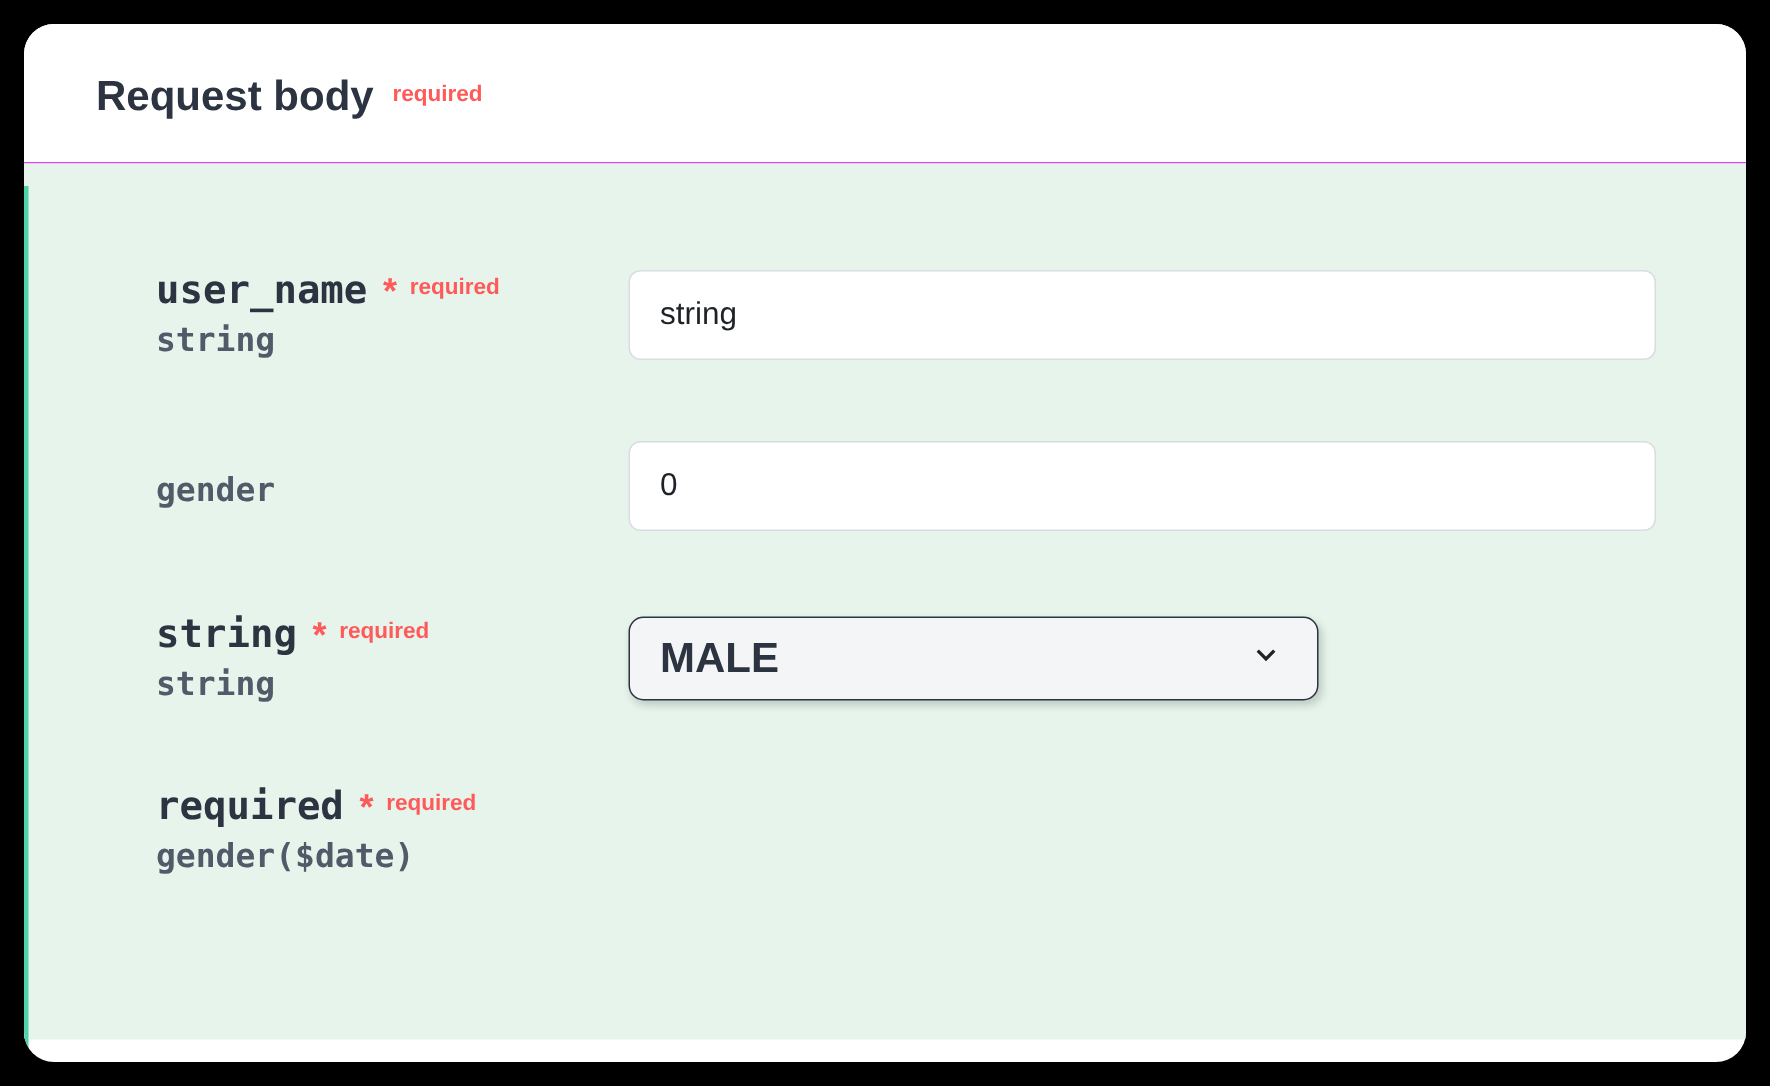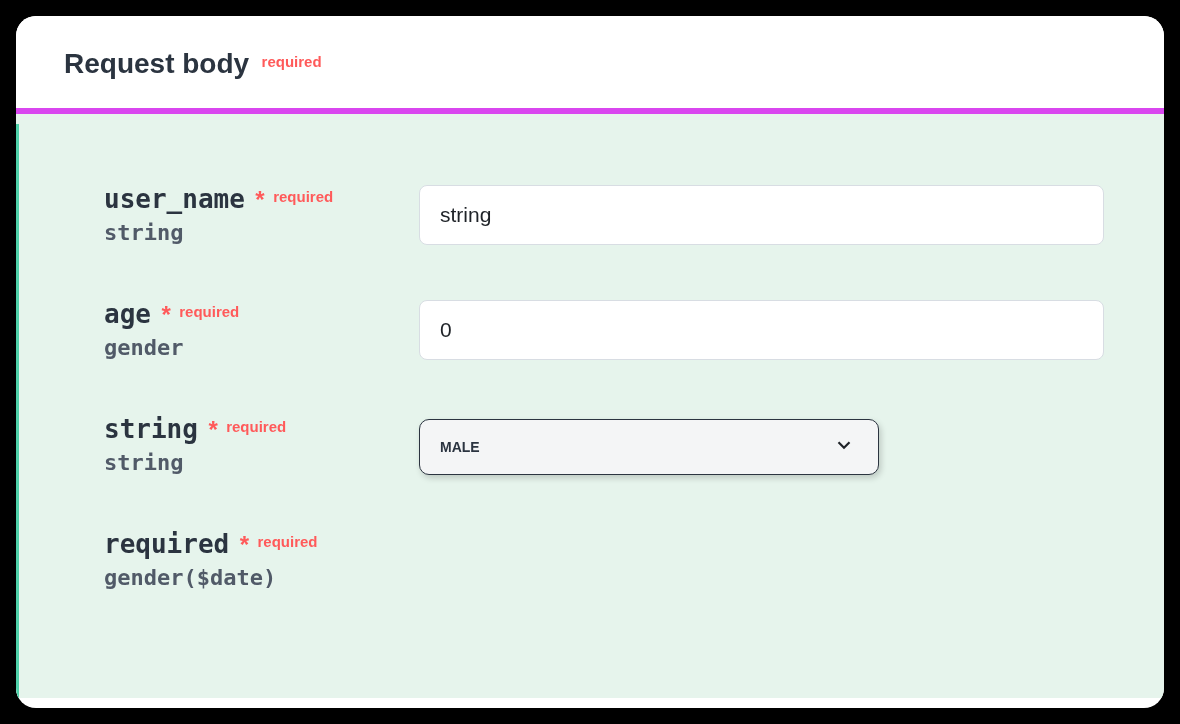--- a/index.html
+++ b/index.html
@@ -17,21 +17,21 @@
     .card {
       background: #fff;
       border-radius: 20px;
       width: 100%;
       height: 100%;
       overflow: hidden;
       position: relative;
     }
     .header {
       padding: 32px 48px 28px 48px;
-      border-bottom: 6px solid #d946ef;
+      border-bottom: 1px solid #d946ef;
       background: #fff;
     }
     .header-title {
       font-size: 28px;
       font-weight: 800;
       color: #2b3440;
       display: inline-block;
     }
     .required-tag {
       font-size: 15px;
@@ -40,21 +40,21 @@
       vertical-align: super;
       margin-left: 8px;
     }
     .body {
       background: #e6f4ec;
       padding: 70px 60px 40px 88px;
       height: calc(100% - 108px);
     }
     .field-row {
       display: flex;
-      align-items: flex-end;
+      align-items: center;
       margin-bottom: 54px;
     }
     .field-label-col {
       width: 315px;
       flex-shrink: 0;
     }
     .field-name {
       font-family: ui-monospace, "SF Mono", SFMono-Regular, Menlo, Monaco, Consolas, monospace;
       font-size: 26px;
       font-weight: 800;
@@ -98,21 +98,21 @@
     .select-wrap {
       position: relative;
       width: 460px;
     }
     .select-input {
       width: 100%;
       height: 56px;
       border: 1.5px solid #2b3440;
       border-radius: 10px;
       padding: 16px 20px;
-      font-size: 14px;
+      font-size: 28px;
       font-weight: 800;
       color: #2b3440;
       background: #f4f5f6;
       outline: none;
       appearance: none;
       box-shadow: 2px 3px 6px rgba(0,0,0,0.18);
       cursor: pointer;
     }
     .chevron {
       position: absolute;
@@ -159,25 +159,20 @@
         </div>
         <div class="field-type">string</div>
       </div>
       <div class="field-input-col">
         <input type="text" class="text-input" value="string" style="">
       </div>
     </div>
 
     <div class="field-row">
       <div class="field-label-col">
-        <div>
-          <span class="field-name">age</span>
-          <span class="asterisk">*</span>
-          <span class="req-inline">required</span>
-        </div>
         <div class="field-type">gender</div>
       </div>
       <div class="field-input-col">
         <input type="text" class="text-input" value="0" style="">
       </div>
     </div>
 
     <div class="field-row">
       <div class="field-label-col">
         <div>

